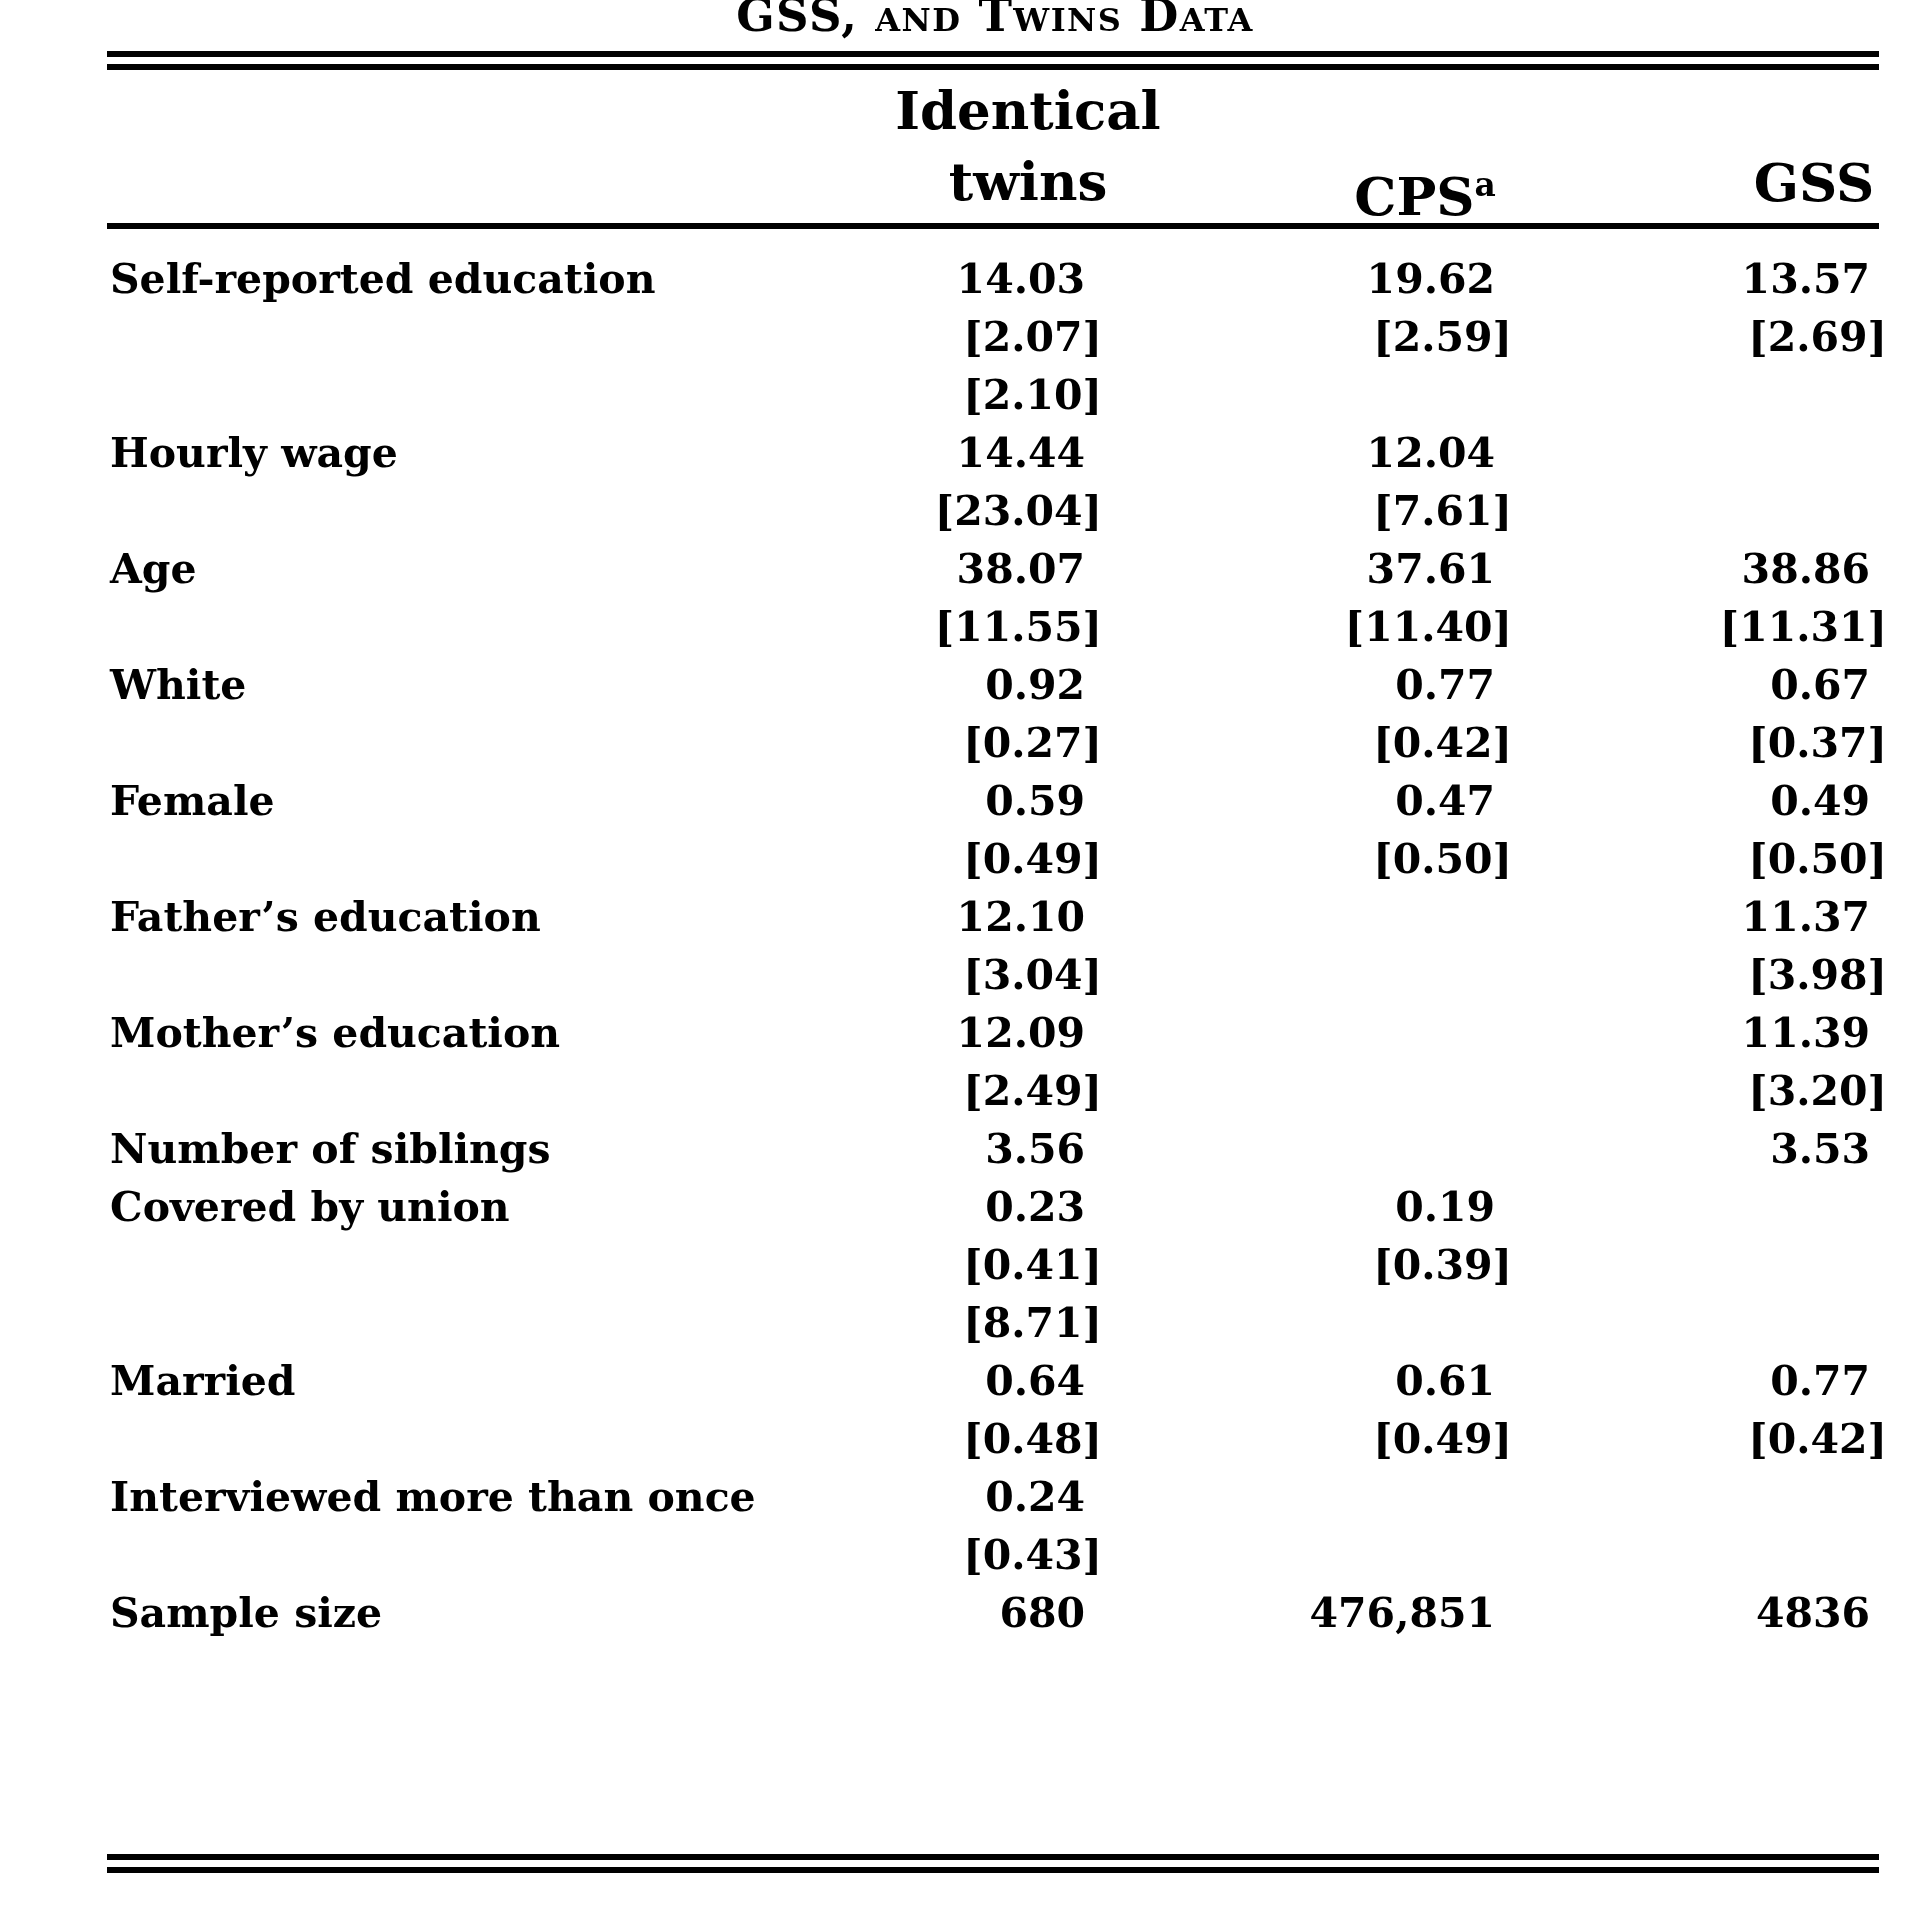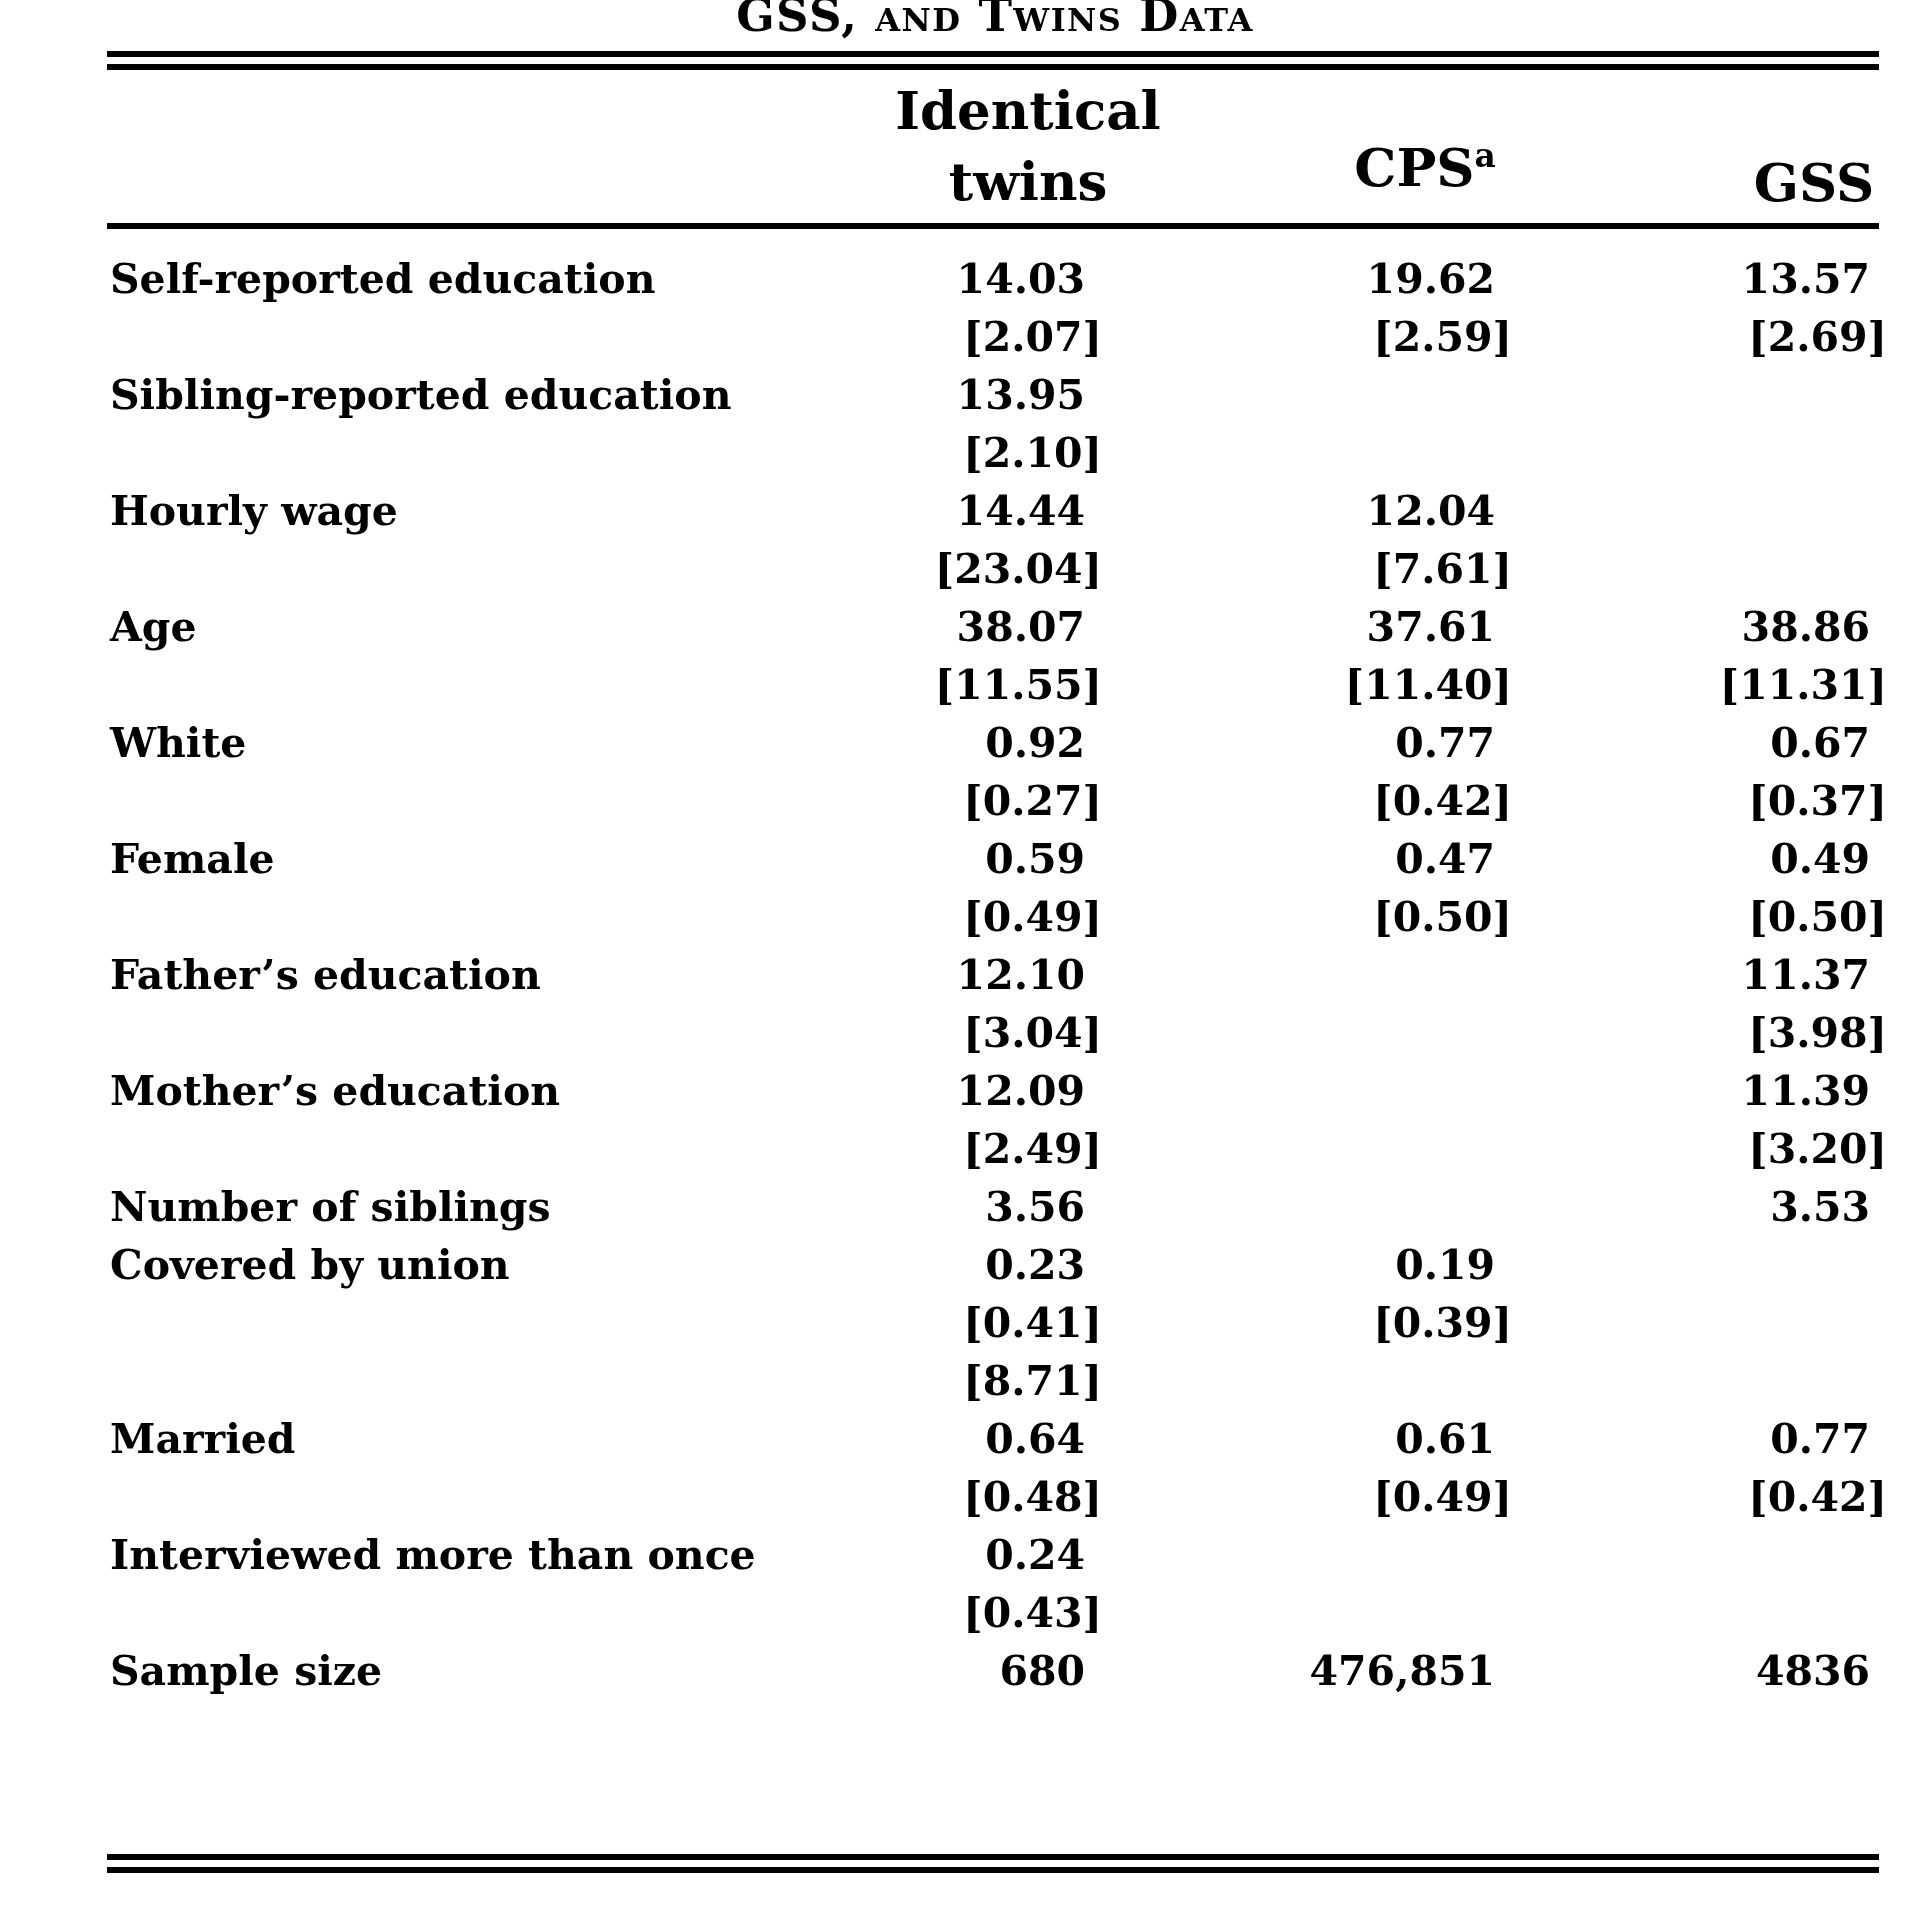--- a/index.html
+++ b/index.html
@@ -43,21 +43,21 @@
   .rule-bottom-2 { top: 1867px; }
   .hdr {
     position: absolute;
     transform: translateX(-50%);
     font-size: 53px;
     line-height: 71px;
     text-align: center;
     white-space: nowrap;
   }
   .hdr-twins { left: 996px; top: 75px; }
-  .hdr-cps   { left: 1393px; top: 132px; }
+  .hdr-cps   { left: 1393px; top: 161px; }
   .hdr-gss   { left: 1782px; top: 147px; }
   .hdr sup {
     font-size: 62%;
     line-height: 0;
   }
   table.stats {
     position: absolute;
     left: 78px;
     top: 250px;
     border-collapse: collapse;
@@ -113,26 +113,20 @@
           <td class="val">14.03</td>
           <td class="val">19.62</td>
           <td class="val">13.57</td>
         </tr>
         <tr class="sd">
           <td class="label"></td>
           <td class="val">[2.07]</td>
           <td class="val">[2.59]</td>
           <td class="val">[2.69]</td>
         </tr>
-        <tr class="mean">
-          <td class="label">Sibling-reported education</td>
-          <td class="val">13.95</td>
-          <td class="val"></td>
-          <td class="val"></td>
-        </tr>
         <tr class="sd">
           <td class="label"></td>
           <td class="val">[2.10]</td>
           <td class="val"></td>
           <td class="val"></td>
         </tr>
         <tr class="mean">
           <td class="label">Hourly wage</td>
           <td class="val">14.44</td>
           <td class="val">12.04</td>

